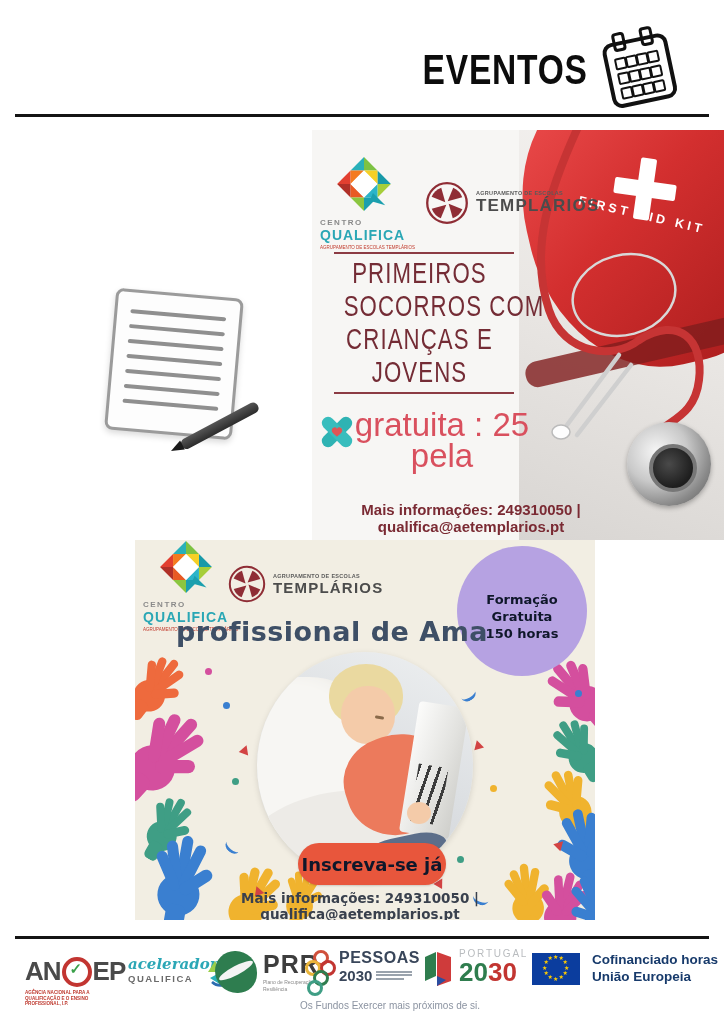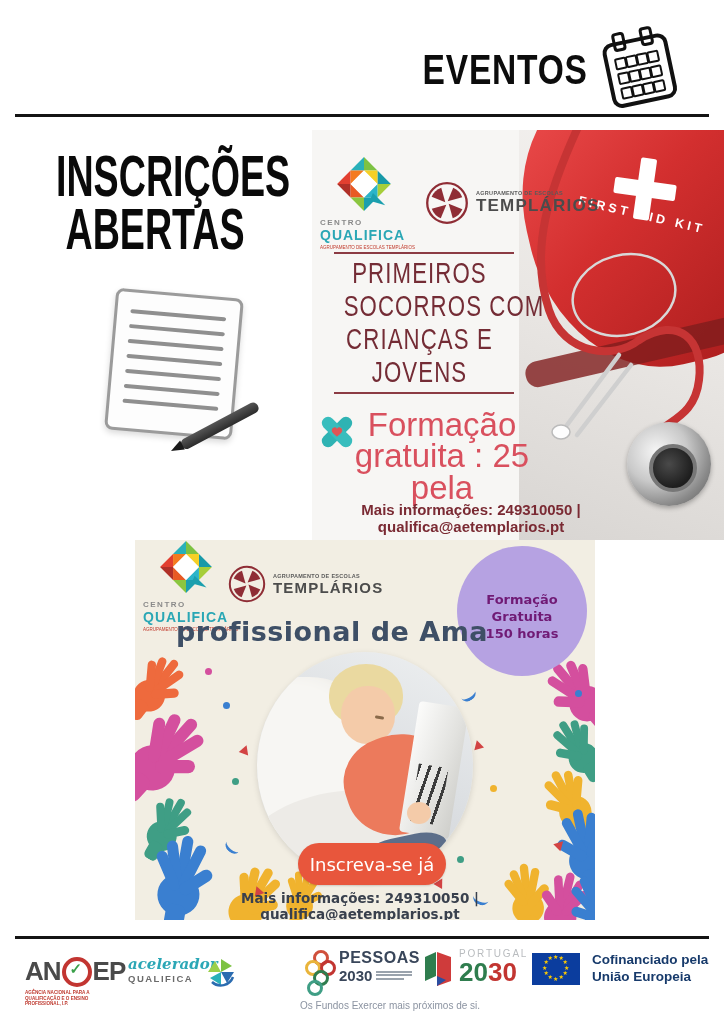--- a/index.html
+++ b/index.html
@@ -36,24 +36,24 @@
   .f1-rule{position:absolute;height:2px;background:#8c3b44;}
   .f1-offer{font-size:33px;color:#d9505e;line-height:.95;text-align:center;}
   .f1-contact{font-size:15px;font-weight:bold;color:#7a2a33;text-align:center;line-height:1.15;}
   .kit-label{font-size:12.5px;font-weight:bold;color:#ffffff;letter-spacing:3.5px;white-space:nowrap;}
   
   .f2{left:135px;top:540px;width:460px;height:380px;background:#f2eee3;overflow:hidden;}
   .f2-title{font-size:27px;font-weight:bold;color:#3e4f66;letter-spacing:.5px;text-align:center;
             font-family:"DejaVu Sans",sans-serif;line-height:1.18;}
   .badge{position:absolute;left:322px;top:6px;width:130px;height:130px;border-radius:50%;background:#b6a2e2;}
   .badge-text{position:absolute;left:0;right:0;top:46px;text-align:center;font-size:13px;font-weight:bold;
-              color:#701a75;line-height:1.3;font-family:"DejaVu Sans",sans-serif;}
+              color:#0f172a;line-height:1.3;font-family:"DejaVu Sans",sans-serif;}
   .btn{position:absolute;left:163px;top:303px;width:148px;height:42px;border-radius:24px;background:#e8563c;
        display:flex;align-items:center;justify-content:center;box-shadow:0 1px 2px rgba(0,0,0,.15);}
-  .btn-label{color:#ffffff;font-size:18px;font-weight:normal;font-family:"DejaVu Sans",sans-serif;}
+  .btn-label{color:#0f172a;font-size:18px;font-weight:bold;font-family:"DejaVu Sans",sans-serif;}
   .f2-contact{position:absolute;left:70px;top:350px;width:310px;text-align:center;font-size:13.5px;
               font-weight:bold;color:#39404d;line-height:1.2;font-family:"DejaVu Sans",sans-serif;}
   .hand{position:absolute;}
   .dot{position:absolute;width:7px;height:7px;border-radius:50%;}
   .tri{position:absolute;width:0;height:0;border-left:5px solid transparent;border-right:5px solid transparent;}
   .squig{position:absolute;width:16px;height:10px;border-bottom:3px solid;border-radius:50%;}
   
   .anqep-letters{display:flex;align-items:center;font-size:26px;font-weight:bold;color:#4a4a4a;letter-spacing:-1px;}
   .q-ring{display:inline-block;width:22px;height:22px;border:4.5px solid #c23531;border-radius:50%;
           margin:0 1px;position:relative;}
@@ -111,24 +111,20 @@
         <div style="width:8px;height:8px;border:2px solid #111;border-radius:2px"></div>
       <div style="width:8px;height:8px;border:2px solid #111;border-radius:2px"></div>
         <div style="width:8px;height:8px;border:2px solid #111;border-radius:2px"></div>
         <div style="width:8px;height:8px;border:2px solid #111;border-radius:2px"></div>
         <div style="width:8px;height:8px;border:2px solid #111;border-radius:2px"></div>
     </div>
   </div>
 
   <div class="abs rule" style="left:15px;top:114px;width:694px;"></div>
 
-  <div class="abs" style="left:5px;top:150px;width:300px;">
-    <div class="open-line">INSCRIÇÕES</div>
-    <div class="open-line">ABERTAS</div>
-  </div>
 
   <div class="abs" style="left:110px;top:293px;width:128px;height:142px;transform:rotate(5deg);">
     <div class="paper"></div>
     <div class="paper-line" style="top:20px;"></div>
     <div class="paper-line" style="top:35px;"></div>
     <div class="paper-line" style="top:50px;"></div>
     <div class="paper-line" style="top:65px;"></div>
     <div class="paper-line" style="top:80px;"></div>
     <div class="paper-line" style="top:95px;"></div>
     <div class="paper-line" style="top:110px;"></div>
@@ -215,21 +211,20 @@
     </div>
     <div class="f1-rule" style="left:22px;top:262px;width:180px;"></div>
 
     <svg class="abs" style="left:4px;top:281px;" width="42" height="42" viewBox="0 0 40 40">
       <rect x="14" y="2" width="12" height="36" rx="6" fill="#2fb3b3" transform="rotate(45 20 20)"></rect>
       <rect x="14" y="2" width="12" height="36" rx="6" fill="#38bdbd" transform="rotate(-45 20 20)"></rect>
       <path d="M20 24.5 c-2.5,-2.6 -5,-3.8 -5,-6.2 a2.7,2.7 0 0 1 5,-1.4 a2.7,2.7 0 0 1 5,1.4 c0,2.4 -2.5,3.6 -5,6.2 z" fill="#e05555"></path>
     </svg>
 
     <div class="abs" style="left:8px;top:279px;width:244px;">
-      <div class="f1-offer">Formação</div>
       <div class="f1-offer">gratuita : 25</div>
       <div class="f1-offer">pela</div>
     </div>
 
     <div class="abs f1-contact" style="left:14px;top:371px;width:290px;">
       <div>Mais informações: 249310050 |</div>
       <div>qualifica@aetemplarios.pt</div>
     </div>
   </div>
 
@@ -387,20 +382,29 @@
     <div class="acc-caps">QUALIFICA</div>
     <svg width="30" height="30" viewBox="0 0 30 30" style="position:absolute;right:-16px;top:2px;">
       <path d="M15,15 L15,2 L26,9 Z" fill="#7dc242"></path>
         <path d="M15,15 L28,15 L21,26 Z" fill="#2b6cb0"></path>
       <path d="M15,15 L15,28 L4,21 Z" fill="#29b0b9"></path>
         <path d="M15,15 L2,15 L9,4 Z" fill="#9bcf4a"></path>
       <path d="M27,20 A13,13 0 0 1 6,25" stroke="#2b6cb0" stroke-width="2.5" fill="none"></path>
     </svg>
   </div>
 
+  <div class="abs" style="left:215px;top:951px;display:flex;gap:6px;align-items:center;">
+    <div class="prr-icon">
+        <div class="prr-slash"></div>
+      </div>
+    <div>
+      <div class="prr-name">PRR</div>
+      <div class="prr-sub">Plano de Recuperação e Resiliência</div>
+    </div>
+  </div>
 
   <div class="abs" style="left:305px;top:950px;">
     <div class="abs" style="left:0;top:0;width:28px;height:44px;">
       <span class="pring" style="left:8px;top:0;border-color:#d0503c;"></span>
       <span class="pring" style="left:0;top:10px;border-color:#e9b43b;"></span>
       <span class="pring" style="left:15px;top:10px;border-color:#c23531;"></span>
       <span class="pring" style="left:8px;top:20px;border-color:#2f7d4e;"></span>
       <span class="pring" style="left:2px;top:30px;border-color:#3f9e85;"></span>
     </div>
     <div style="margin-left:34px;">
@@ -439,20 +443,20 @@
       <span class="eu-star" style="left:30.5px;top:17.5px;">★</span>
       <span class="eu-star" style="left:26.5px;top:21.5px;">★</span>
       <span class="eu-star" style="left:21px;top:23px;">★</span>
       <span class="eu-star" style="left:15.5px;top:21.5px;">★</span>
       <span class="eu-star" style="left:11.5px;top:17.5px;">★</span>
       <span class="eu-star" style="left:10px;top:12px;">★</span>
       <span class="eu-star" style="left:11.5px;top:6.5px;">★</span>
       <span class="eu-star" style="left:15.5px;top:2.5px;">★</span>
     </div>
     <div class="eu-text">
-      <div>Cofinanciado pela</div>
+      <div>Cofinanciado horas</div>
       <div>União Europeia</div>
     </div>
   </div>
 
   <div class="abs tagline" style="left:300px;top:1000px;">Os Fundos Exercer mais próximos de si.</div>
 
 </div>
 
 </body></html>

